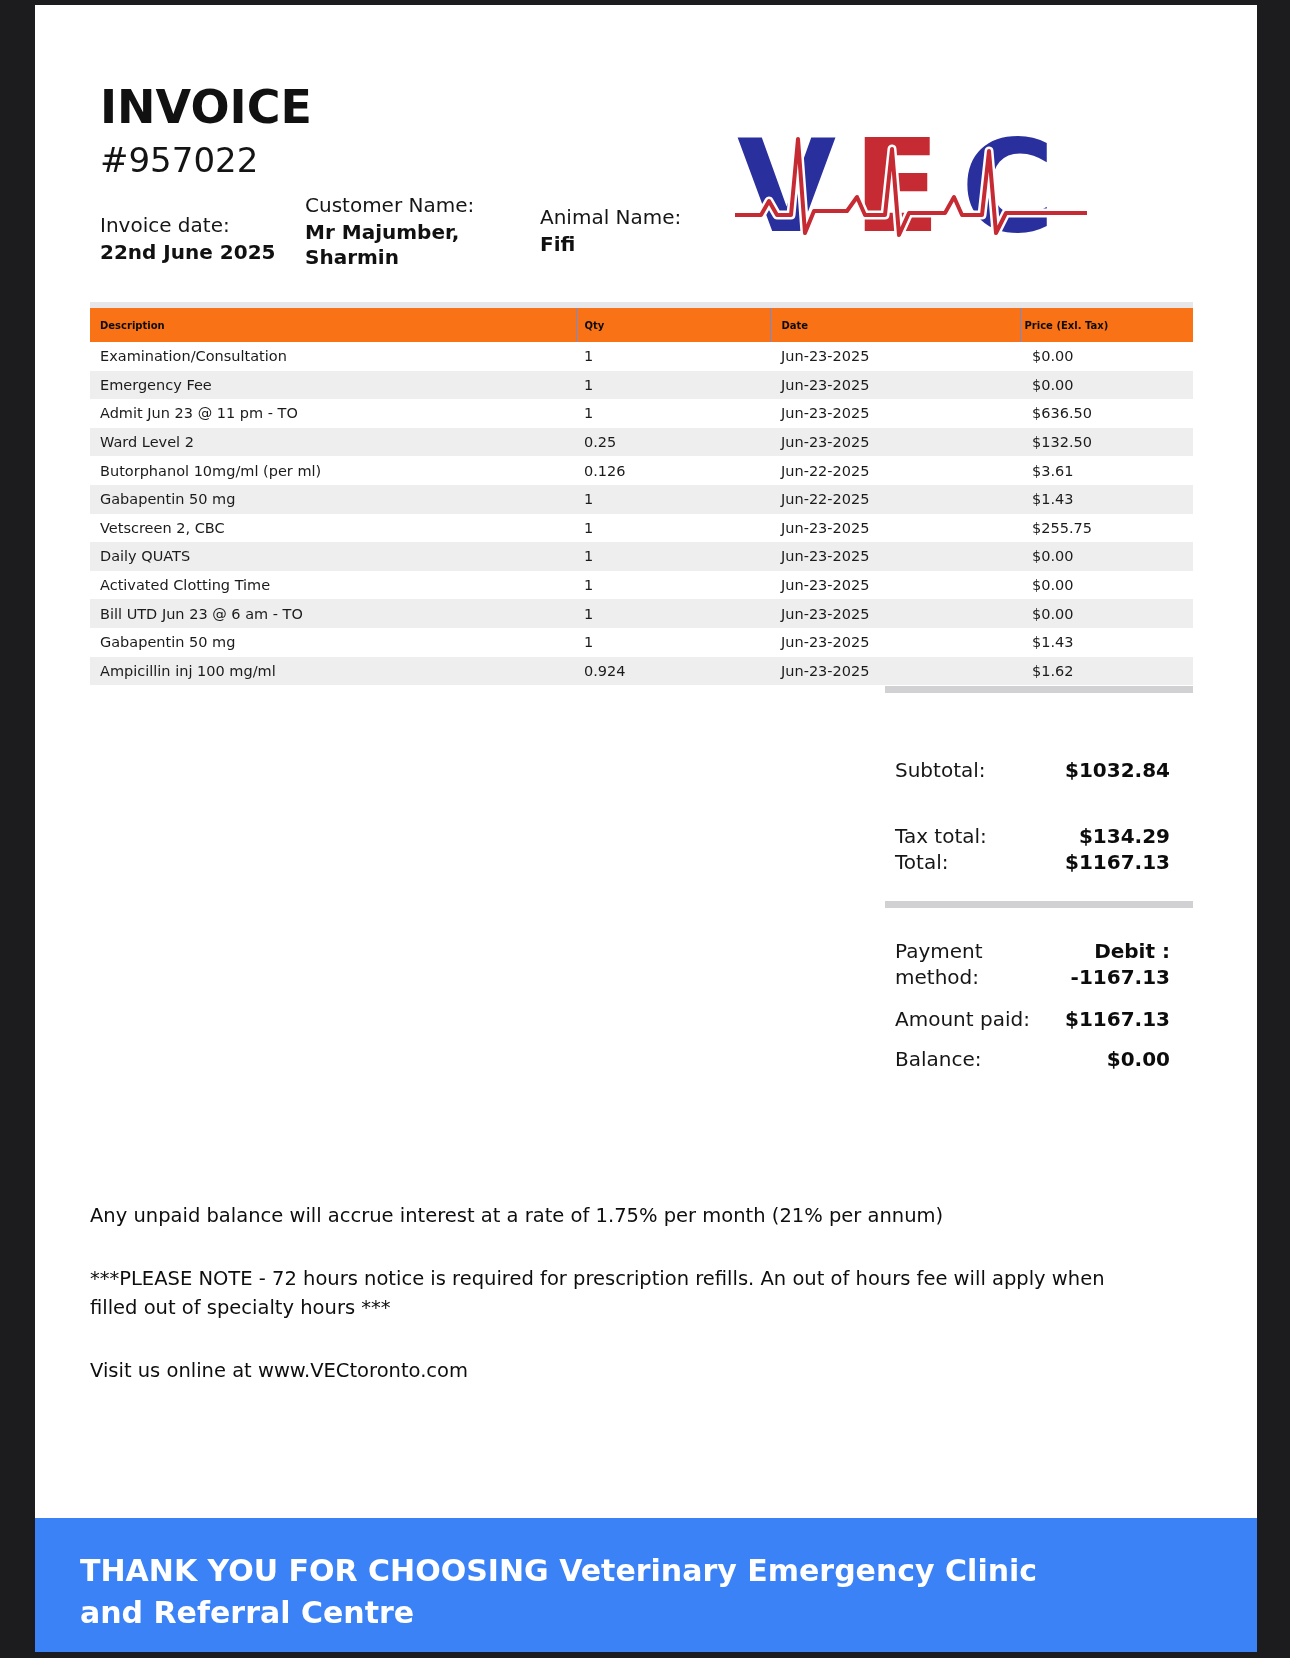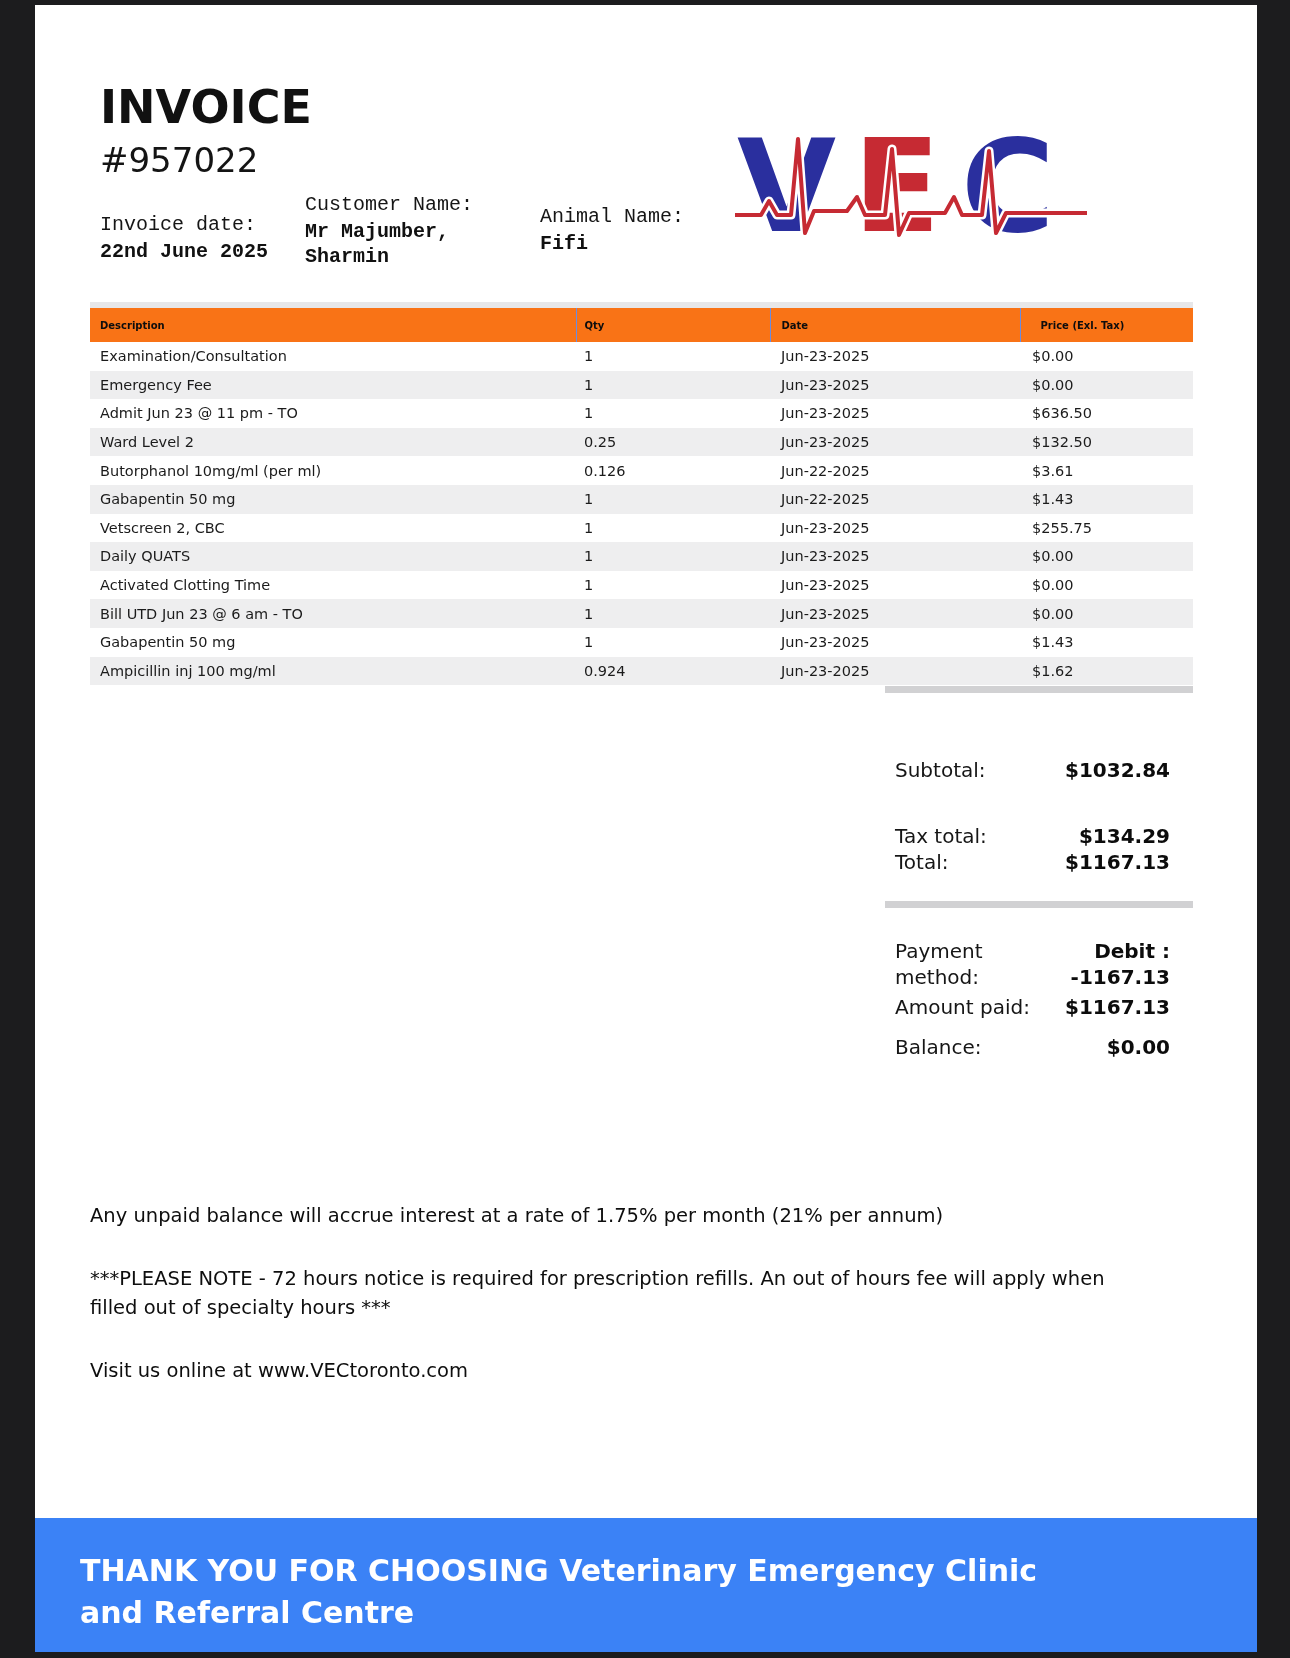--- a/index.html
+++ b/index.html
@@ -17,21 +17,21 @@
     background:#ffffff;
   }
 
   
   .header-title { position:absolute; left:65px; top:75px; }
   .invoice-title { font-size:46px; font-weight:bold; color:#111; letter-spacing:0px; }
   .invoice-number { font-size:34px; font-weight:normal; color:#141414; margin-top:6px; }
 
   .logo { position:absolute; left:700px; top:118px; width:352px; height:132px; }
 
-  .info-row { position:absolute; left:65px; top:188px; display:flex; width:660px;font-family:Liberation Mono, monospace; }
+  .info-row { position:absolute; left:65px; top:188px; display:flex; width:660px; }
   .info-block .label { font-size:20px; color:#161616; font-weight:normal; }
   .info-block .value { font-size:20px; color:#111; font-weight:bold; margin-top:3px; line-height:25px; }
   .info-date { width:205px; padding-top:20px; }
   .info-customer { width:235px; padding-top:0px; }
   .info-animal { padding-top:12px; }
 
   
   .items-table-wrap { position:absolute; left:55px; top:297px; width:1103px; }
   .table-top-shadow { height:6px; background:#e7e7e9; width:100%; }
   table.items { width:100%; border-collapse:collapse; table-layout:fixed; }
@@ -44,21 +44,21 @@
     color:#0d0d0d;
     font-size:10px;
     font-weight:bold;
     text-align:left;
     height:34px;
     padding:0 0 0 10px;
     vertical-align:middle;
   }
   table.items thead th + th { border-left:1px solid #6a8ce2; padding-left:8px; }
   table.items thead th:nth-child(3) { padding-left:11px; }
-  table.items thead th:nth-child(4) { padding-left:20px; }
+  table.items thead th:nth-child(4) { padding-left:4px; }
   table.items tbody td {
     font-size:14.5px;
     color:#1b1b1b;
     height:28.6px;
     padding:0 0 0 10px;
     vertical-align:middle;
     white-space:nowrap;
     overflow:hidden;
   }
   table.items tbody td:nth-child(2) { padding-left:8px; }
@@ -71,21 +71,21 @@
   .divider { height:7px; background:#d1d1d3; width:100%; }
   .t-row { display:flex; justify-content:space-between; padding-left:10px; padding-right:23px; }
   .t-row .t-label { font-size:20px; color:#161616; font-weight:normal; line-height:26px; }
   .t-row .t-value { font-size:20px; color:#0c0c0c; font-weight:bold; line-height:26px; }
   .t-subtotal { margin-top:64px; }
   .t-tax      { margin-top:40px; }
   .t-total    { }
   .divider-2  { margin-top:26px; }
   .pay-method { margin-top:30px; align-items:flex-start; }
   .pay-method .t-value { text-align:right; }
-  .t-amount   { margin-top:4px; }
+  .t-amount   { margin-top:16px; }
   .t-balance  { margin-top:14px; }
 
   
   .notes { position:absolute; left:55px; top:1196px; width:1020px; }
   .notes p { font-size:19.5px; font-weight:normal; color:#0e0e0e; line-height:29px; }
   .notes p + p { margin-top:34px; }
 
   
   .footer-band {
     position:absolute; left:0; bottom:0;

